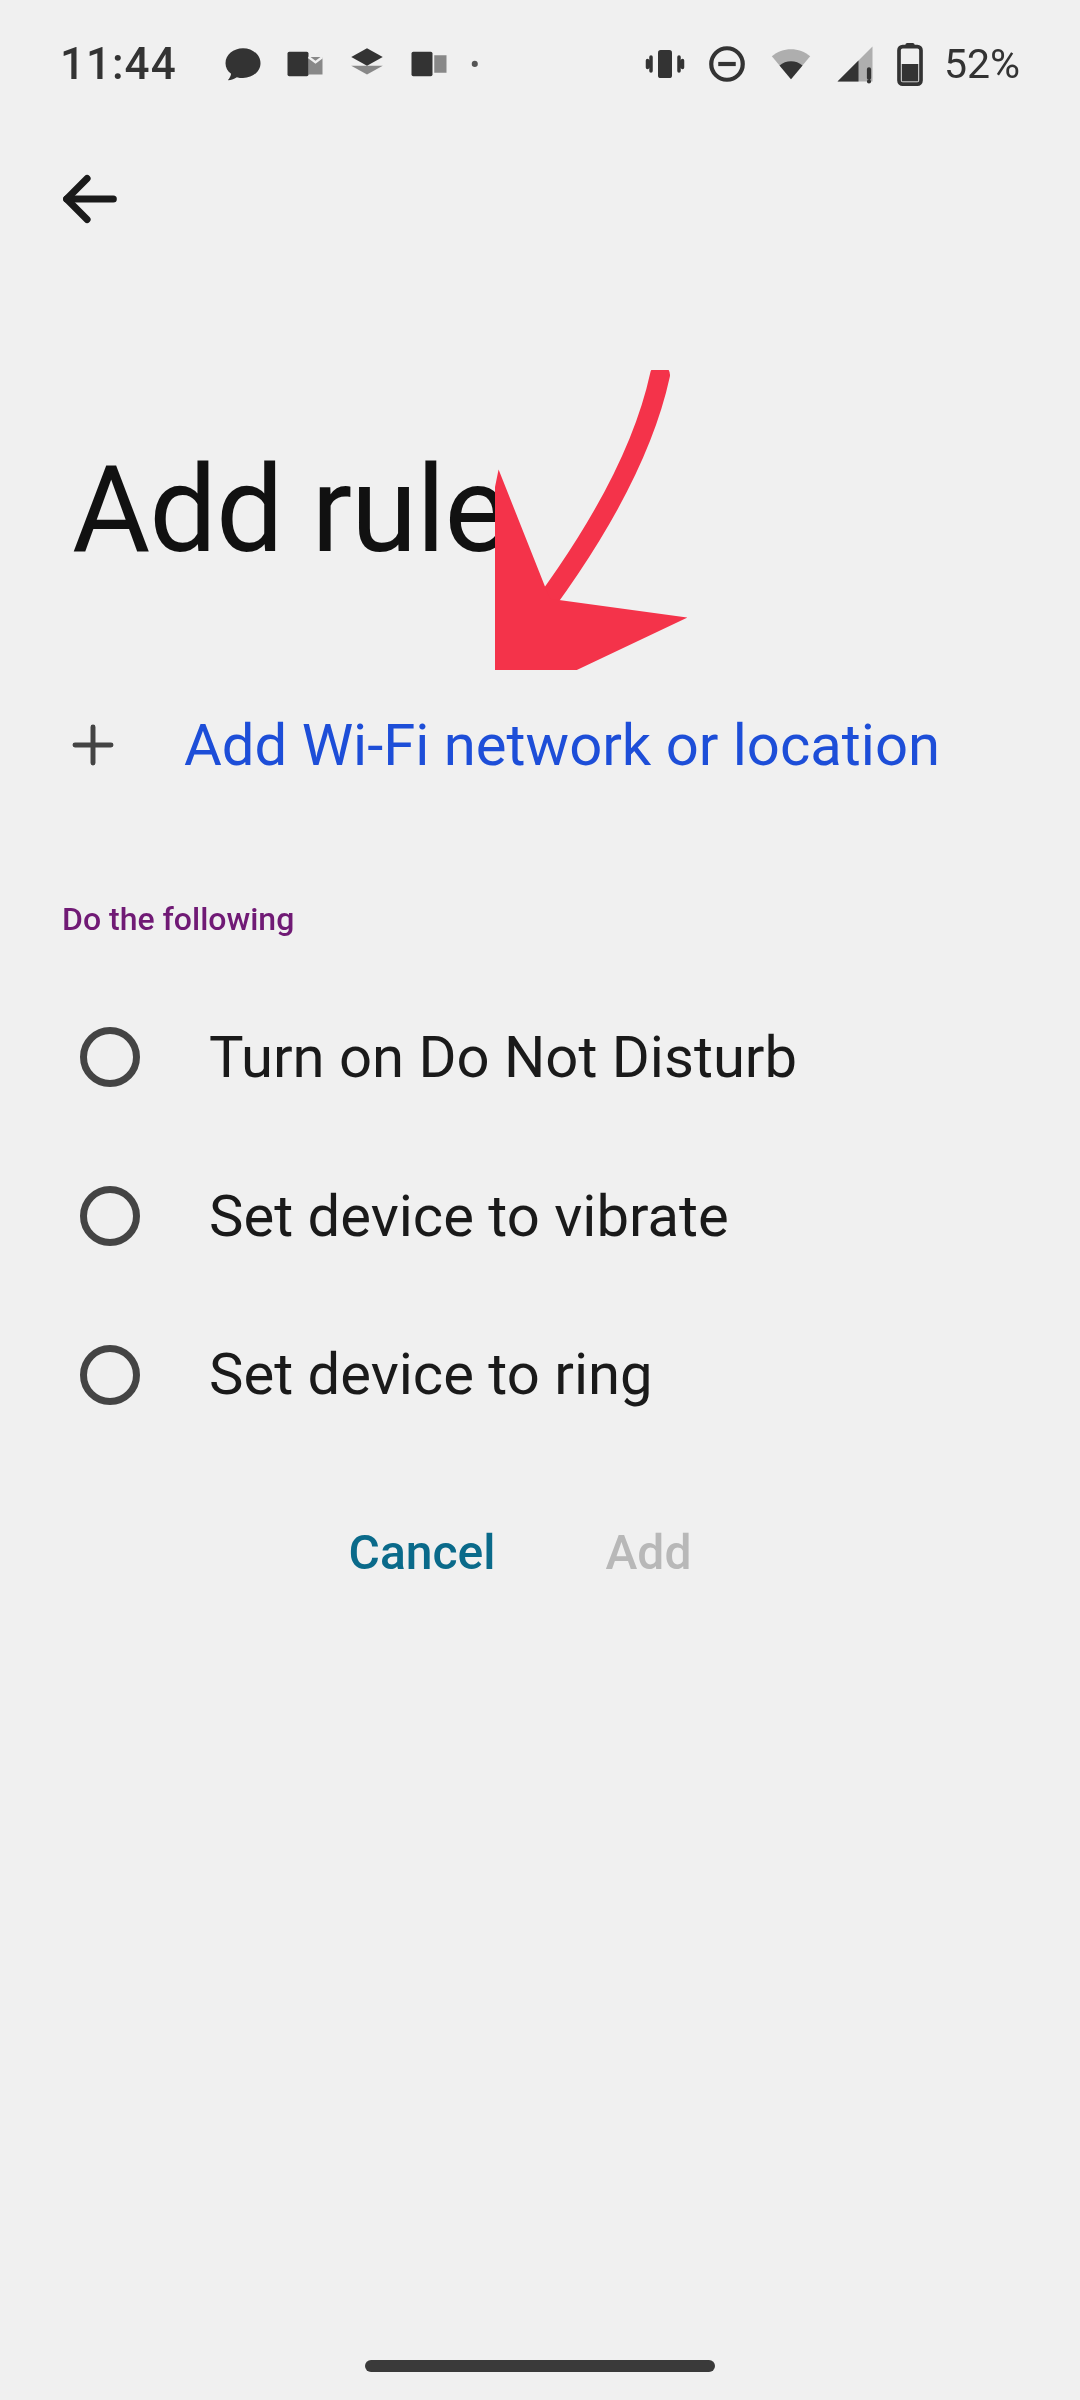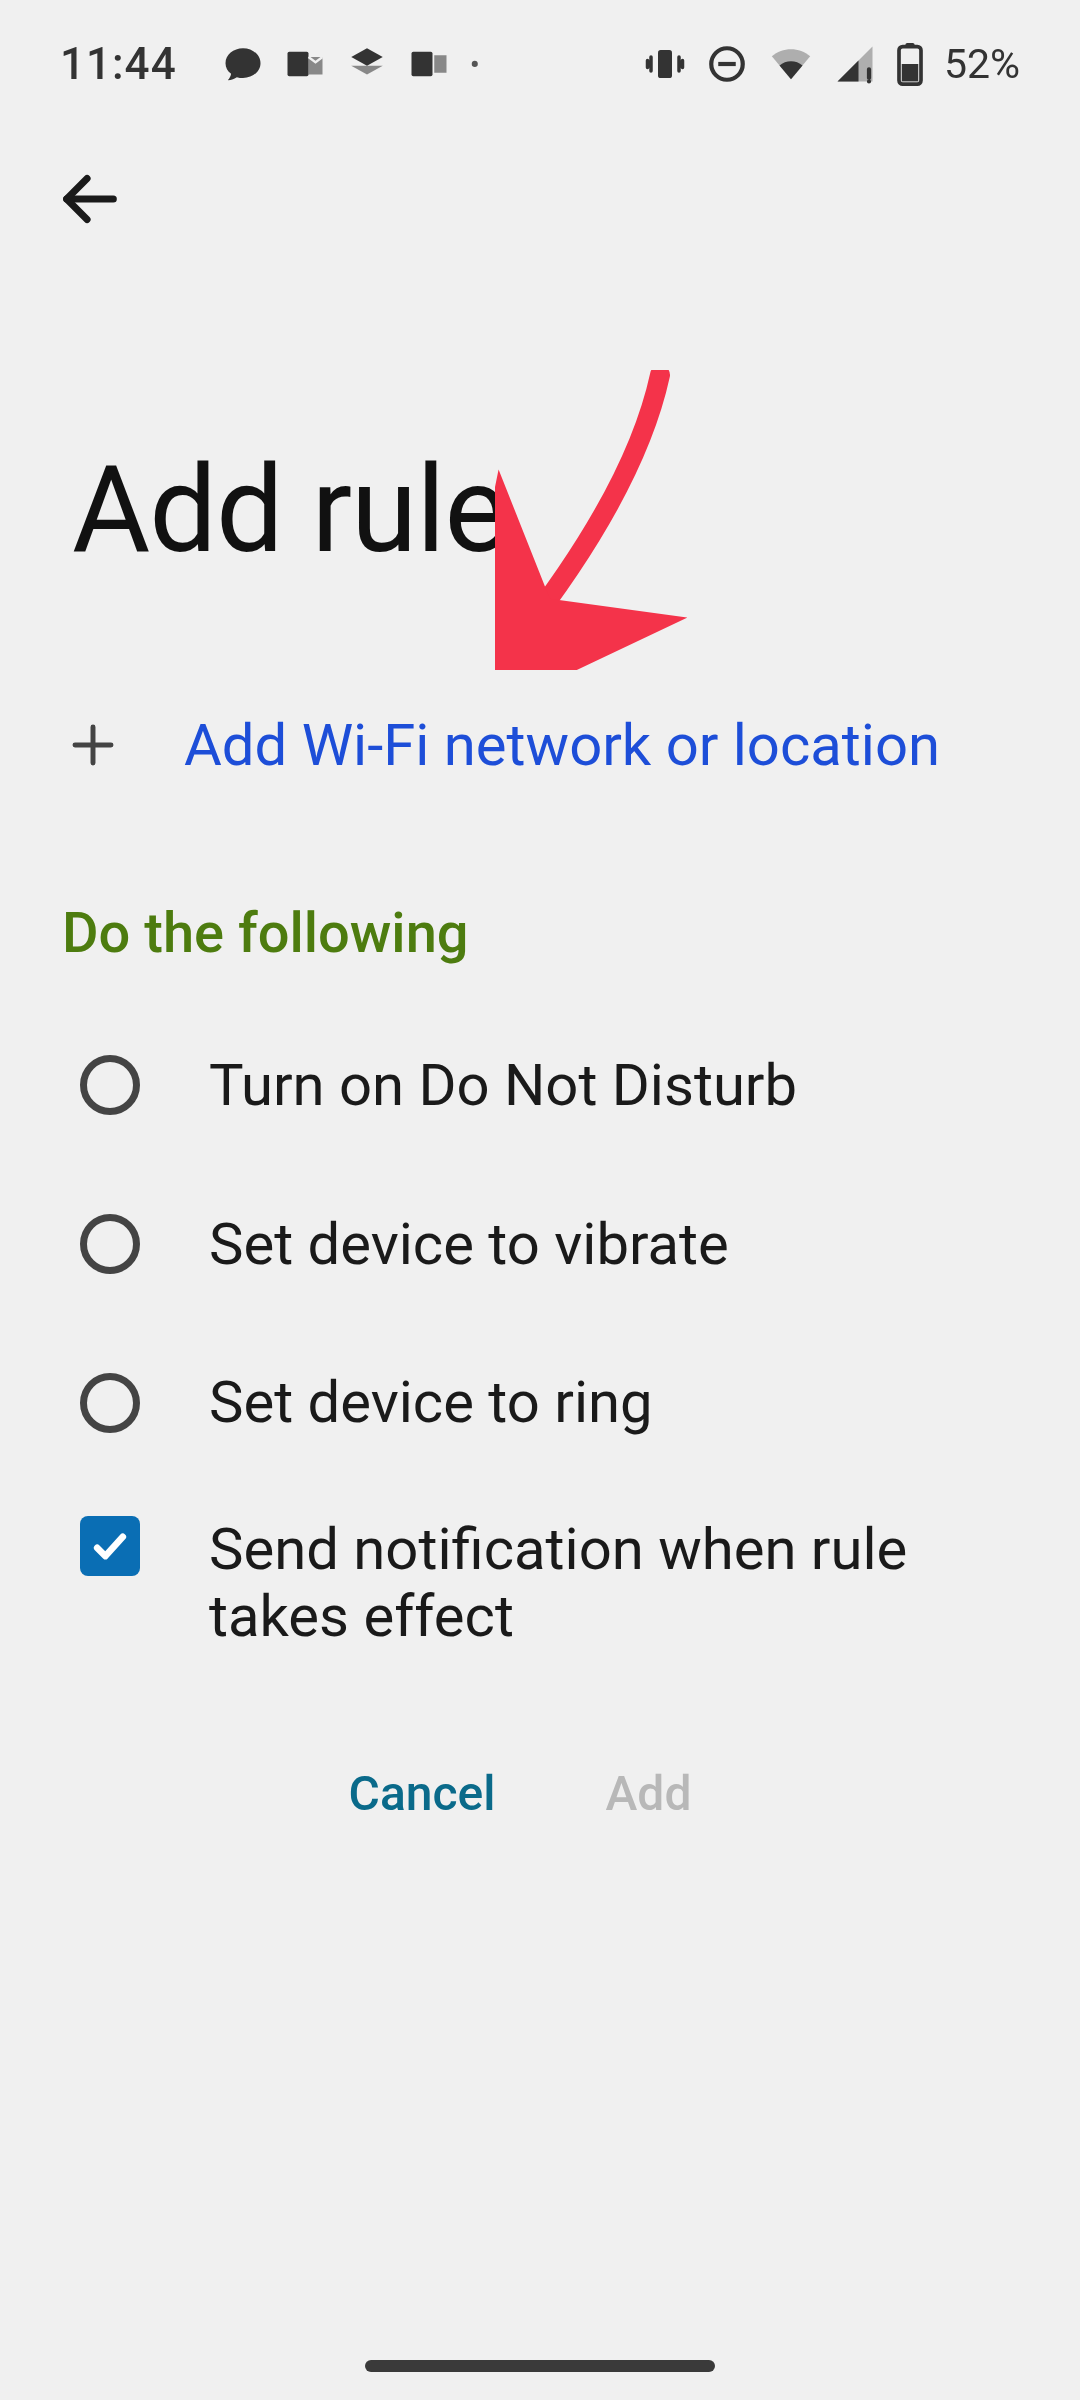--- a/index.html
+++ b/index.html
@@ -65,22 +65,22 @@
     flex-shrink: 0;
   }
   .add-row .label {
     font-size: 58px;
     color: #1d4ed8;
     letter-spacing: 0;
   }
 
   
   .section-header {
-    color: #4d7c0f;
-    font-size: 56px;
+    color: #701a75;
+    font-size: 32px;
     font-weight: 500;
     padding: 80px 60px 30px 62px;
   }
 
   
   .options { padding: 10px 0; }
   .option-row {
     display: flex;
     align-items: center;
     gap: 69px;
@@ -240,28 +240,20 @@
     <span class="option-label">Turn on Do Not Disturb</span>
   </div>
   <div class="option-row">
     <span class="radio"></span>
     <span class="option-label">Set device to vibrate</span>
   </div>
   <div class="option-row">
     <span class="radio"></span>
     <span class="option-label">Set device to ring</span>
   </div>
-  <div class="option-row" style="align-items:flex-start;padding-top:34px;">
-    <span class="checkbox">
-      <svg width="44" height="44" viewBox="0 0 24 24" fill="none" stroke="#fff" stroke-width="3.6" stroke-linecap="round" stroke-linejoin="round">
-          <path d="M5 13l4.5 4.5L19 7"></path>
-        </svg>
-    </span>
-    <span class="option-label">Send notification when rule takes effect</span>
-  </div>
 </div>
 
 <div class="actions">
   <span class="btn-cancel">Cancel</span>
   <span class="btn-add">Add</span>
 </div>
 
 <div class="arrow-overlay">
   <svg width="200" height="300" viewBox="0 0 200 300">
     <defs>

